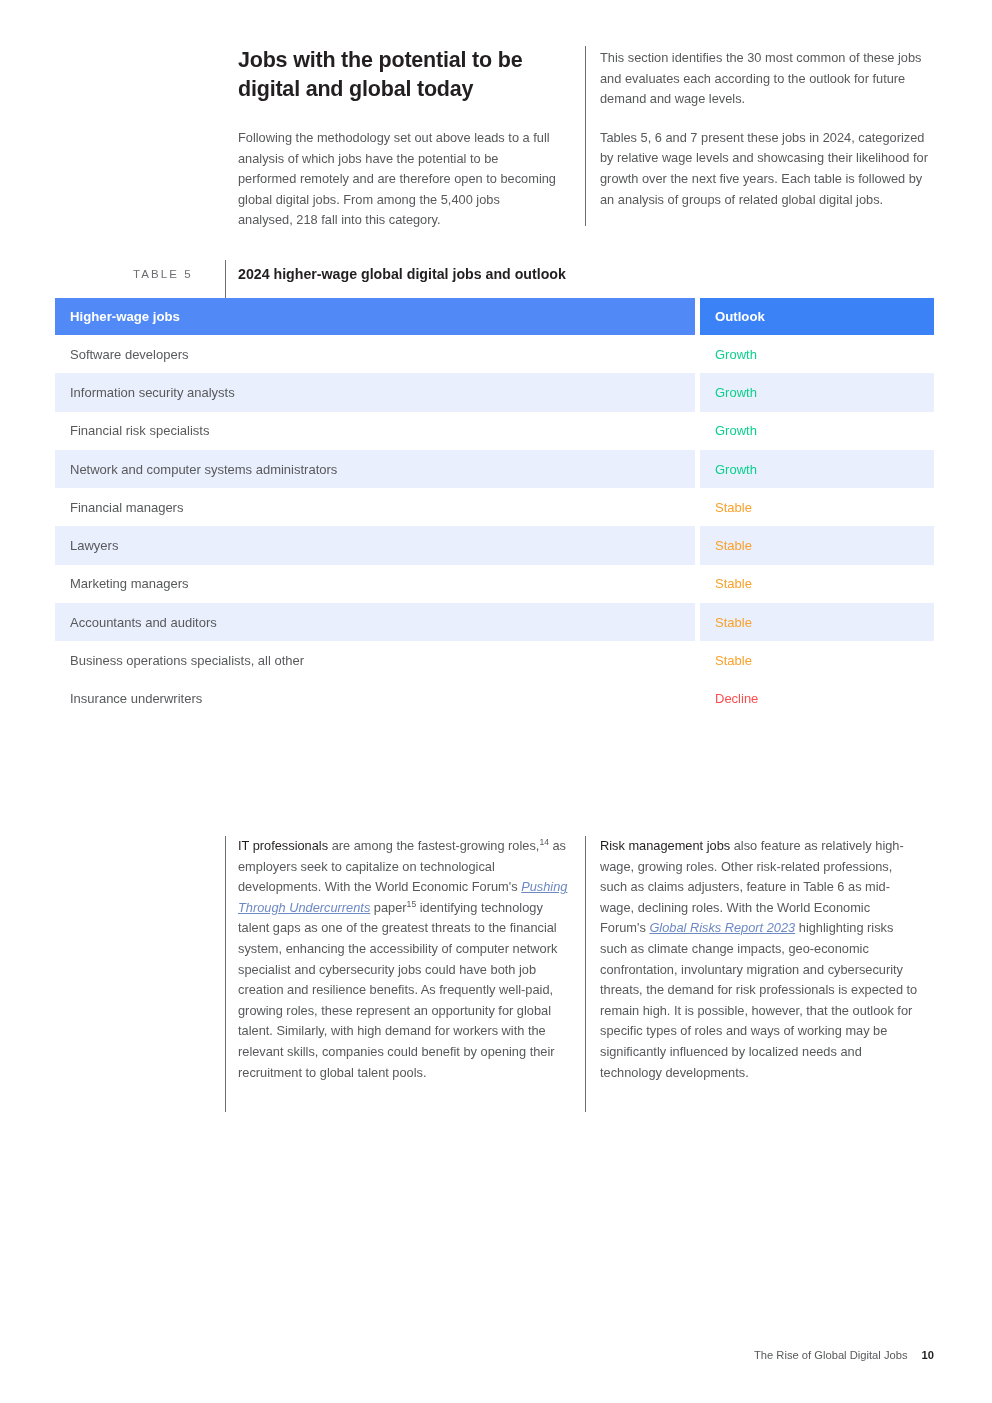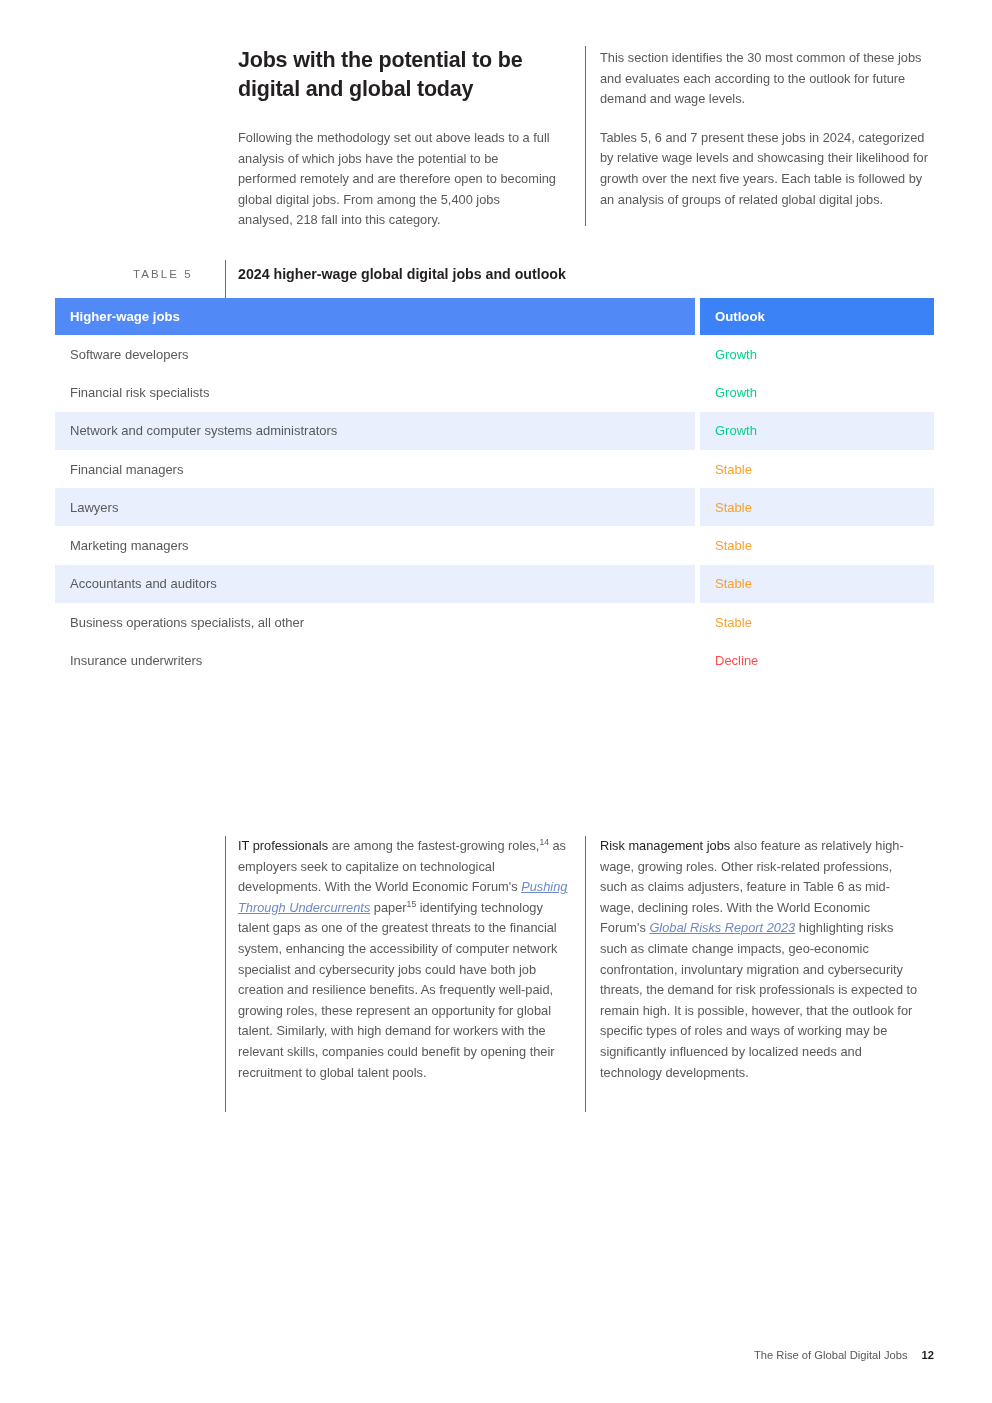--- a/index.html
+++ b/index.html
@@ -238,20 +238,25 @@
         <th class="gap-cell"></th>
         <th style="background: #3b82f6;">Outlook</th>
       </tr>
     </thead>
     <tbody id="table-body">
         <tr>
           <td class="job-cell">Software developers</td>
           <td class="gap-cell"></td>
           <td class="outlook-cell" style="color: rgb(11, 208, 140);">Growth</td>
         </tr>
+        <tr class="alt">
+          <td class="job-cell" style="background: rgb(233, 239, 252);">Information security analysts</td>
+          <td class="gap-cell"></td>
+          <td class="outlook-cell" style="color: rgb(11, 208, 140); background: rgb(233, 239, 252);">Growth</td>
+        </tr>
         <tr>
           <td class="job-cell">Financial risk specialists</td>
           <td class="gap-cell"></td>
           <td class="outlook-cell" style="color: rgb(11, 208, 140);">Growth</td>
         </tr>
         <tr class="alt">
           <td class="job-cell" style="background: rgb(233, 239, 252);">Network and computer systems administrators</td>
           <td class="gap-cell"></td>
           <td class="outlook-cell" style="color: rgb(11, 208, 140); background: rgb(233, 239, 252);">Growth</td>
         </tr>
@@ -298,14 +303,14 @@
     <p class="para"><b>IT professionals</b><span> are among the fastest-growing roles,</span><sup>14</sup><span> as employers seek to capitalize on technological developments. With the World Economic Forum's </span><a class="doclink" href="#">Pushing Through Undercurrents</a><span> paper</span><sup>15</sup><span> identifying technology talent gaps as one of the greatest threats to the financial system, enhancing the accessibility of computer network specialist and cybersecurity jobs could have both job creation and resilience benefits. As frequently well-paid, growing roles, these represent an opportunity for global talent. Similarly, with high demand for workers with the relevant skills, companies could benefit by opening their recruitment to global talent pools.</span></p>
   </div>
 
   <div class="col-right-bot">
     <p class="para"><b>Risk management jobs</b><span> also feature as relatively high-wage, growing roles. Other risk-related professions, such as claims adjusters, feature in Table 6 as mid-wage, declining roles. With the World Economic Forum's </span><a class="doclink" href="#">Global Risks Report 2023</a><span> highlighting risks such as climate change impacts, geo-economic confrontation, involuntary migration and cybersecurity threats, the demand for risk professionals is expected to remain high. It is possible, however, that the outlook for specific types of roles and ways of working may be significantly influenced by localized needs and technology developments.</span></p>
   </div>
 
 </div>
 
 <div class="footer">
-  <span>The Rise of Global Digital Jobs</span><span class="pg">12</span>
+  <span>The Rise of Global Digital Jobs</span><span class="pg">10</span>
 </div>
 
 </body></html>

